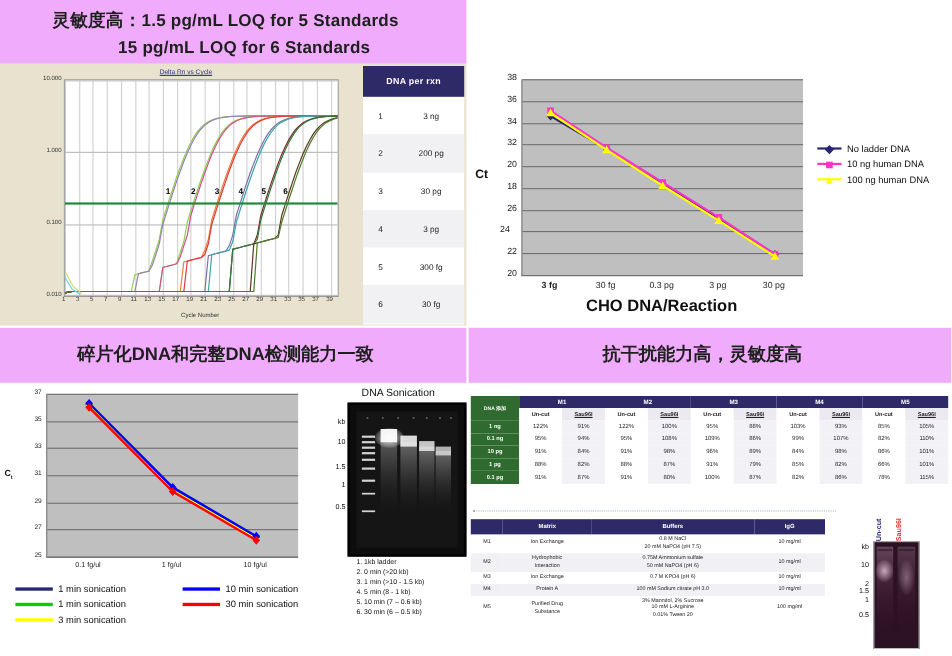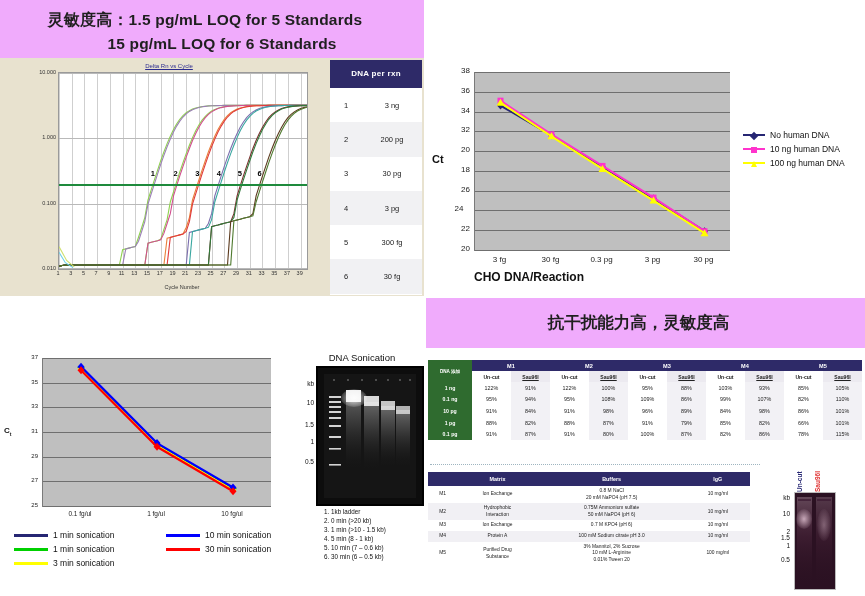--- a/index.html
+++ b/index.html
@@ -278,51 +278,54 @@
         <div class="gtick" style="left: 22px; top: 186px; width: 22px;">20</div>
         <div class="gtick" style="left: 22px; top: 166.222px; width: 22px;">22</div>
         <div class="gtick" style="left: 22px; top: 146.444px; width: 22px; text-align: center;">24</div>
         <div class="gtick" style="left: 22px; top: 126.667px; width: 22px;">26</div>
         <div class="gtick" style="left: 22px; top: 106.889px; width: 22px;">18</div>
         <div class="gtick" style="left: 22px; top: 87.1111px; width: 22px;">20</div>
         <div class="gtick" style="left: 22px; top: 67.3333px; width: 22px;">32</div>
         <div class="gtick" style="left: 22px; top: 47.5556px; width: 22px;">34</div>
         <div class="gtick" style="left: 22px; top: 27.7778px; width: 22px;">36</div>
         <div class="gtick" style="left: 22px; top: 8px; width: 22px;">38</div>
-        <div class="gxtick" style="left: 47.5px; top: 197px; width: 52px;">3 fg</div>
+        <div class="gxtick" style="left: 47.5px; top: 197px; width: 52px; font-weight: bold;">3 fg</div>
         <div class="gxtick" style="left: 98.5px; top: 197px; width: 52px;">30 fg</div>
         <div class="gxtick" style="left: 149.5px; top: 197px; width: 52px;">0.3 pg</div>
         <div class="gxtick" style="left: 200.5px; top: 197px; width: 52px;">3 pg</div>
         <div class="gxtick" style="left: 251.5px; top: 197px; width: 52px;">30 pg</div>
         <div class="axis-name" style="left: 6px; top: 95px; font-size: 11px;">Ct</div>
-        <div class="axis-name" style="left: 48px; top: 212px; width: 255px; text-align: left; font-size: 12px;">CHO DNA/Reaction</div>
+        <div class="axis-name" style="left: 48px; top: 212px; width: 255px; text-align: center; font-size: 15px;">CHO DNA/Reaction</div>
         <div style="position: absolute; left: 317px; top: 72px;">
           <div class="legend-item">
             <span class="legend-line" style="border-top-color: rgb(38, 38, 115);">
               <span class="legend-mark" style="background: rgb(38, 38, 115); transform: rotate(45deg);"></span>
             </span>
-            <span>No human DNA</span>
+            <span>No ladder DNA</span>
           </div>
           <div class="legend-item">
             <span class="legend-line" style="border-top-color: rgb(255, 51, 204);">
               <span class="legend-mark" style="background: rgb(255, 51, 204);"></span>
             </span>
             <span>10 ng human DNA</span>
           </div>
           <div class="legend-item">
             <span class="legend-line" style="border-top-color: rgb(255, 255, 0);">
               <span class="legend-mark" style="background: transparent; border-left: 3px solid transparent; border-right: 3px solid transparent; border-bottom: 6px solid rgb(255, 255, 0); width: 0px; height: 0px;"></span>
             </span>
             <span>100 ng human DNA</span>
           </div>
         </div>
       </div>
   </div>
 
   <div class="quad q-bl">
+    <div class="banner" style="height:50px;display:flex;align-items:center;justify-content:center;">
+      <div class="title-cn">碎片化DNA和完整DNA检测能力一致</div>
+    </div>
     <div id="fragChart" style="position:absolute;left:0;top:52px;width:290px;height:190px;background:#fff;">
         <div class="gplot" style="left: 42px; top: 8px; width: 228px; height: 148px;">
           <div class="gline" style="top: 148px;"></div>
           <div class="gline" style="top: 123.333px;"></div>
           <div class="gline" style="top: 98.6667px;"></div>
           <div class="gline" style="top: 74px;"></div>
           <div class="gline" style="top: 49.3333px;"></div>
           <div class="gline" style="top: 24.6667px;"></div>
           <div class="gline" style="top: 0px;"></div>
           <svg width="228" height="148" class="overlay">

